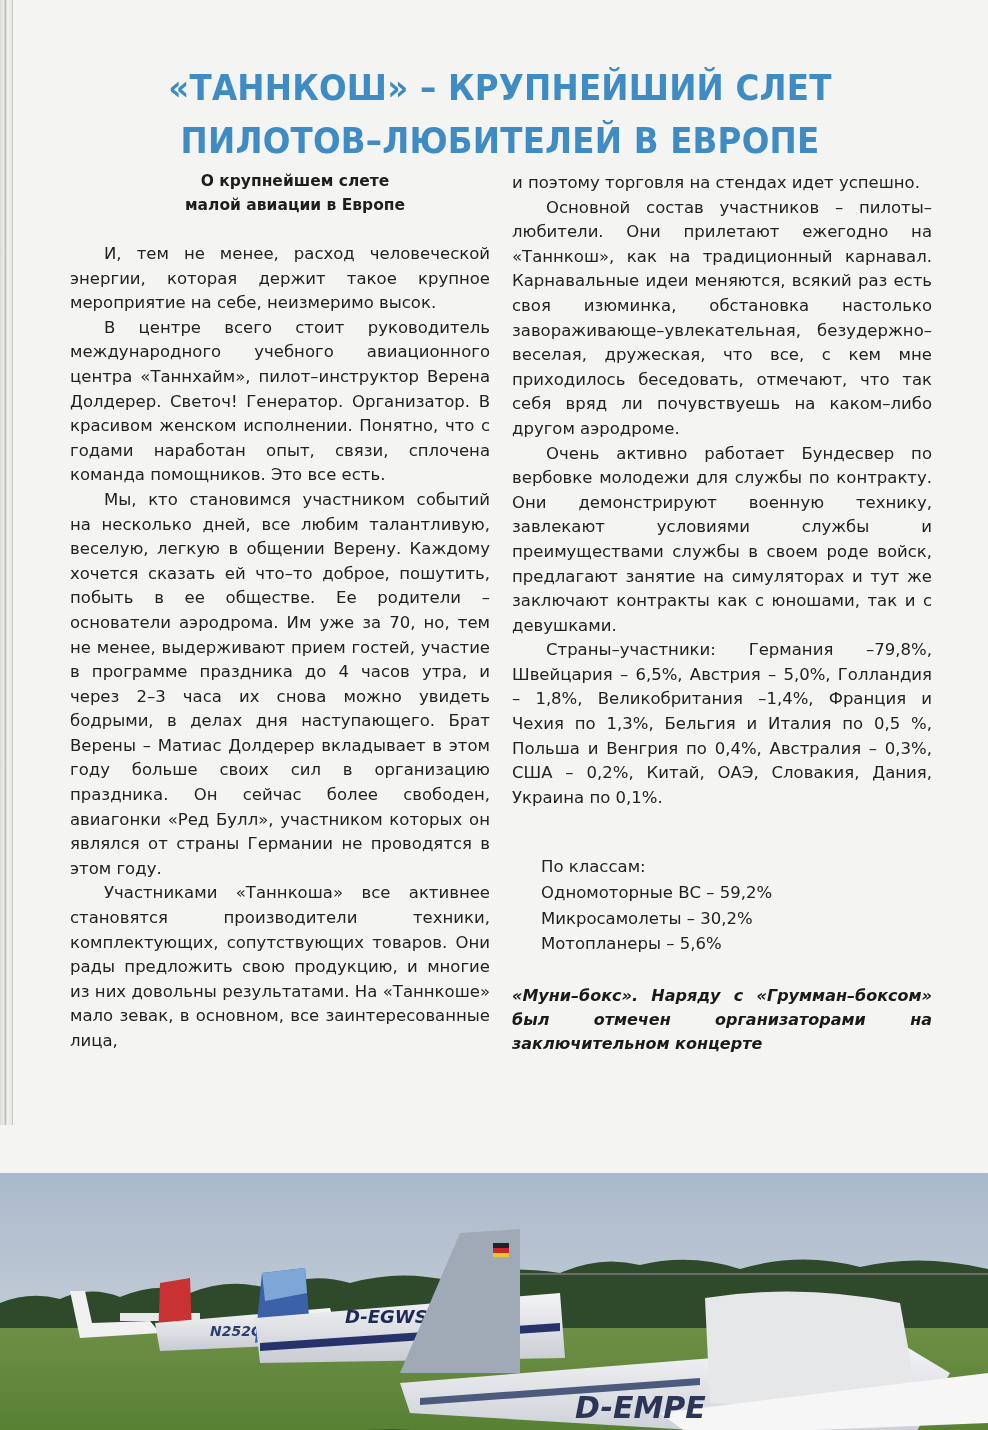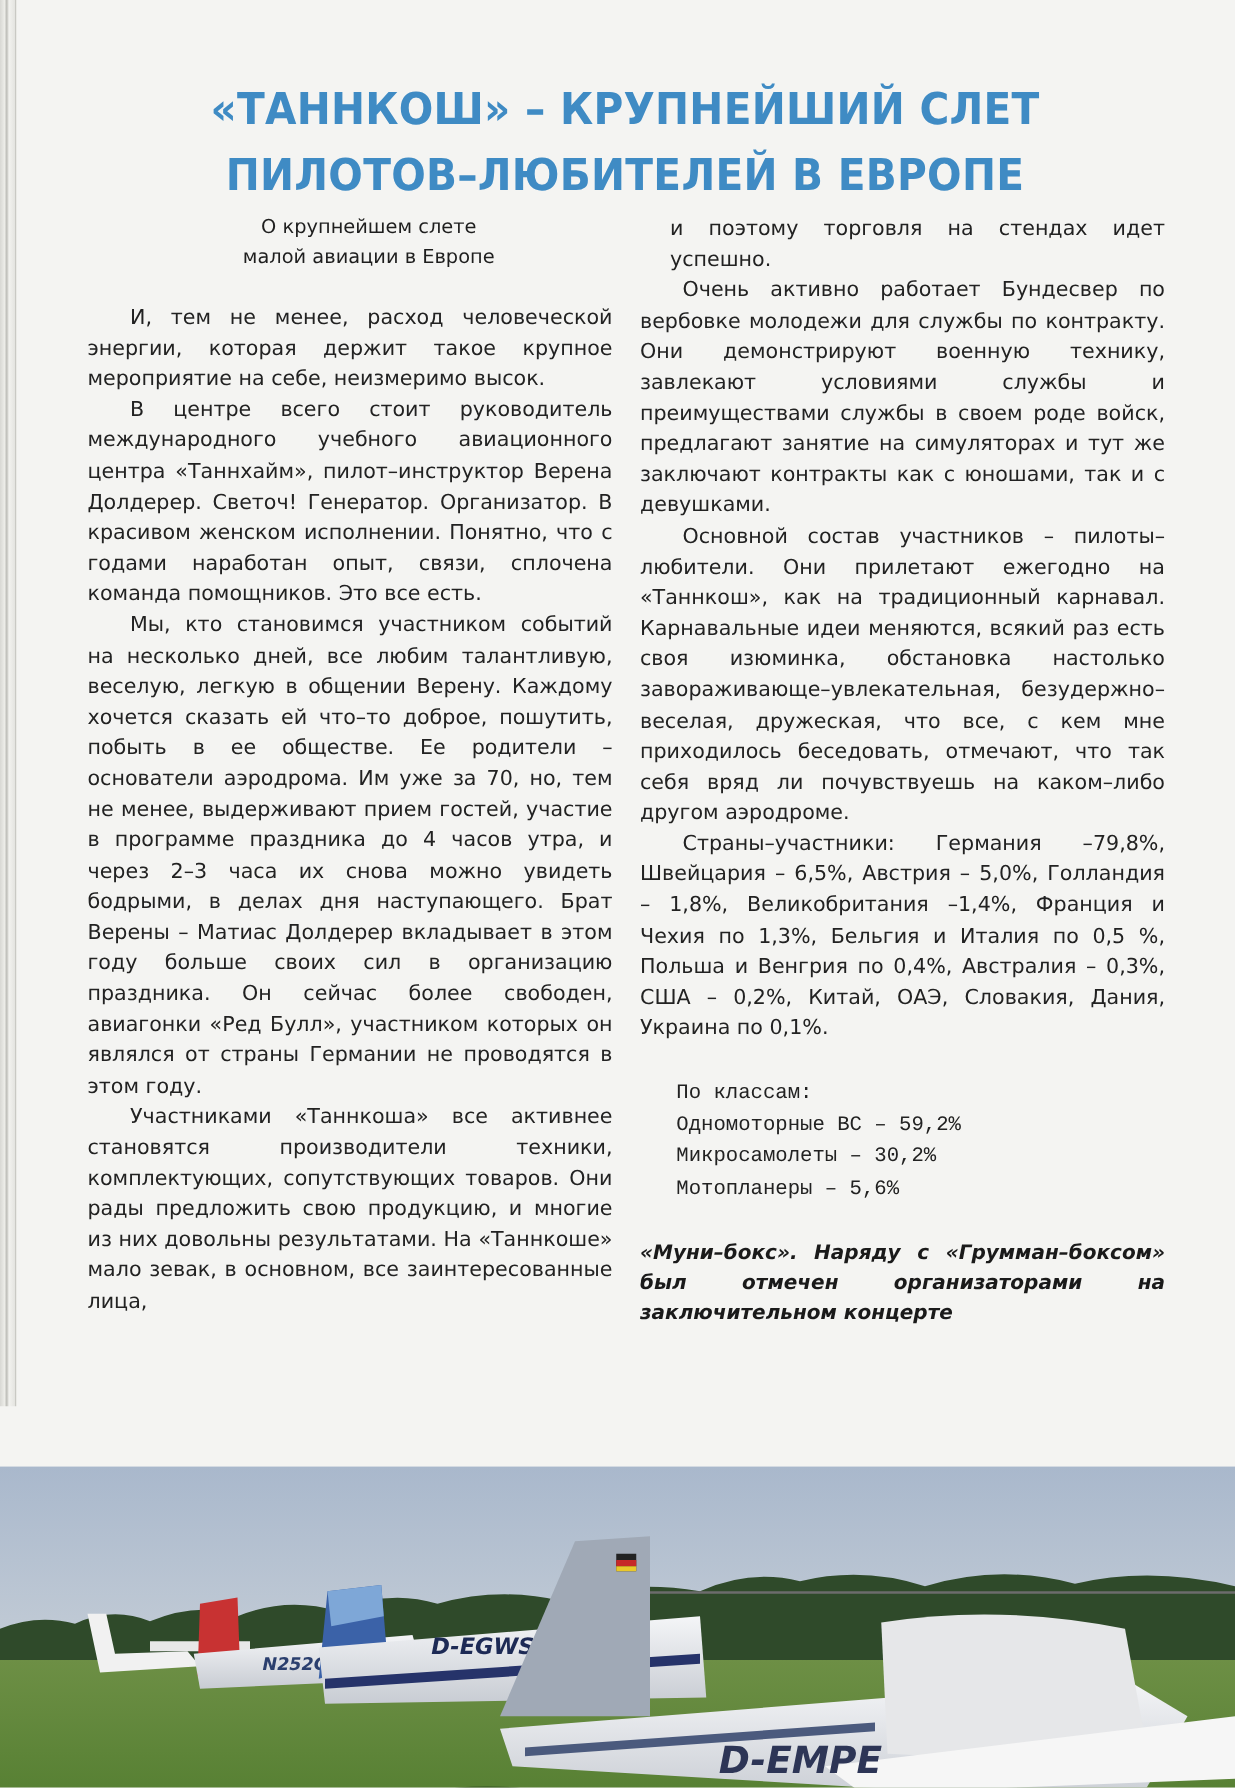--- a/index.html
+++ b/index.html
@@ -17,31 +17,31 @@
   .title {
     position: absolute; left: 100px; top: 62px; width: 800px;
     text-align: center; color: #3f8bc4;
     font-family: "DejaVu Sans", sans-serif; font-weight: bold;
     font-size: 35px; line-height: 53px; letter-spacing: 0.2px;
     transform: scaleX(0.93); transform-origin: center top;
   }
   .title div { white-space: nowrap; }
   .subtitle {
     position: absolute; left: 130px; top: 169px; width: 330px;
-    text-align: center; font-weight: normal; font-size: 15.5px; line-height: 24px;
+    text-align: center; font-weight: bold; font-size: 15.5px; line-height: 24px;
     color: #1e1e1e;
   }
   .col {
     position: absolute; font-size: 16.5px; line-height: 24.6px; color: #222;
   }
   .col p { margin: 0; text-align: justify; text-indent: 34px; hyphens: manual; }
-  .col p.noindent { text-indent: 0; margin-left: 24px; }
+  .col p.noindent { text-indent: 0; }
   .col-left { left: 70px; top: 242px; width: 420px; }
   .col-right { left: 512px; top: 171px; width: 420px; }
-  .classes { margin-top: 26px; padding-left: 29px; font-family: Liberation Mono, monospace; }
+  .classes { margin-top: 44px; padding-left: 29px; }
   .classes div { line-height: 25.6px; }
   .caption {
     margin-top: 27px; font-weight: bold; font-style: italic; font-size: 16px;
     line-height: 24px; text-align: justify; color: #1a1a1a;
   }
   .photo {
     position: absolute; left: 0; top: 1125px; width: 988px; height: 362px; overflow: hidden; margin-top: 48px;
   }
   .photo svg { display: block; }
   .reg { font-family: "DejaVu Sans", sans-serif; font-weight: bold; font-style: italic; }
@@ -63,22 +63,22 @@
 
 <div class="col col-left">
   <p>И, тем не менее, расход человеческой энергии, которая держит такое крупное мероприятие на себе, неизмеримо высок.</p>
   <p>В центре всего стоит руководитель международного учебного авиационного центра «Таннхайм», пилот–инструктор Верена Долдерер. Светоч! Генератор. Организатор. В красивом женском исполнении. Понятно, что с годами наработан опыт, связи, сплочена команда помощников. Это все есть.</p>
   <p>Мы, кто становимся участником событий на несколько дней, все любим талантливую, веселую, легкую в общении Верену. Каждому хочется сказать ей что–то доброе, пошутить, побыть в ее обществе. Ее родители – основатели аэродрома. Им уже за 70, но, тем не менее, выдерживают прием гостей, участие в программе праздника до 4 часов утра, и через 2–3 часа их снова можно увидеть бодрыми, в делах дня наступающего. Брат Верены – Матиас Долдерер вкладывает в этом году больше своих сил в организацию праздника. Он сейчас более свободен, авиагонки «Ред Булл», участником которых он являлся от страны Германии не проводятся в этом году.</p>
   <p>Участниками «Таннкоша» все активнее становятся производители техники, комплектующих, сопутствующих товаров. Они рады предложить свою продукцию, и многие из них довольны результатами. На «Таннкоше» мало зевак, в основном, все заинтересованные лица,</p>
 </div>
 
 <div class="col col-right">
   <p class="noindent">и поэтому торговля на стендах идет успешно.</p>
+  <p>Основной состав участников – пилоты–любители. Они прилетают ежегодно на «Таннкош», как на традиционный карнавал. Карнавальные идеи меняются, всякий раз есть своя изюминка, обстановка настолько завораживающе–увлекательная, безудержно–веселая, дружеская, что все, с кем мне приходилось беседовать, отмечают, что так себя вряд ли почувствуешь на каком–либо другом аэродроме.</p>
   <p>Очень активно работает Бундесвер по вербовке молодежи для службы по контракту. Они демонстрируют военную технику, завлекают условиями службы и преимуществами службы в своем роде войск, предлагают занятие на симуляторах и тут же заключают контракты как с юношами, так и с девушками.</p>
-  <p>Основной состав участников – пилоты–любители. Они прилетают ежегодно на «Таннкош», как на традиционный карнавал. Карнавальные идеи меняются, всякий раз есть своя изюминка, обстановка настолько завораживающе–увлекательная, безудержно–веселая, дружеская, что все, с кем мне приходилось беседовать, отмечают, что так себя вряд ли почувствуешь на каком–либо другом аэродроме.</p>
   <p>Страны–участники: Германия –79,8%, Швейцария – 6,5%, Австрия – 5,0%, Голландия – 1,8%, Великобритания –1,4%, Франция и Чехия по 1,3%, Бельгия и Италия по 0,5 %, Польша и Венгрия по 0,4%, Австралия – 0,3%, США – 0,2%, Китай, ОАЭ,  Словакия, Дания, Украина по 0,1%.</p>
   <div class="classes">
     <div>По классам:</div>
     <div>Одномоторные ВС – 59,2%</div>
     <div>Микросамолеты – 30,2%</div>
     <div>Мотопланеры – 5,6%</div>
   </div>
   <div class="caption">«Муни–бокс». Наряду с «Грумман–боксом» был отмечен организаторами на заключительном концерте</div>
 </div>
 

